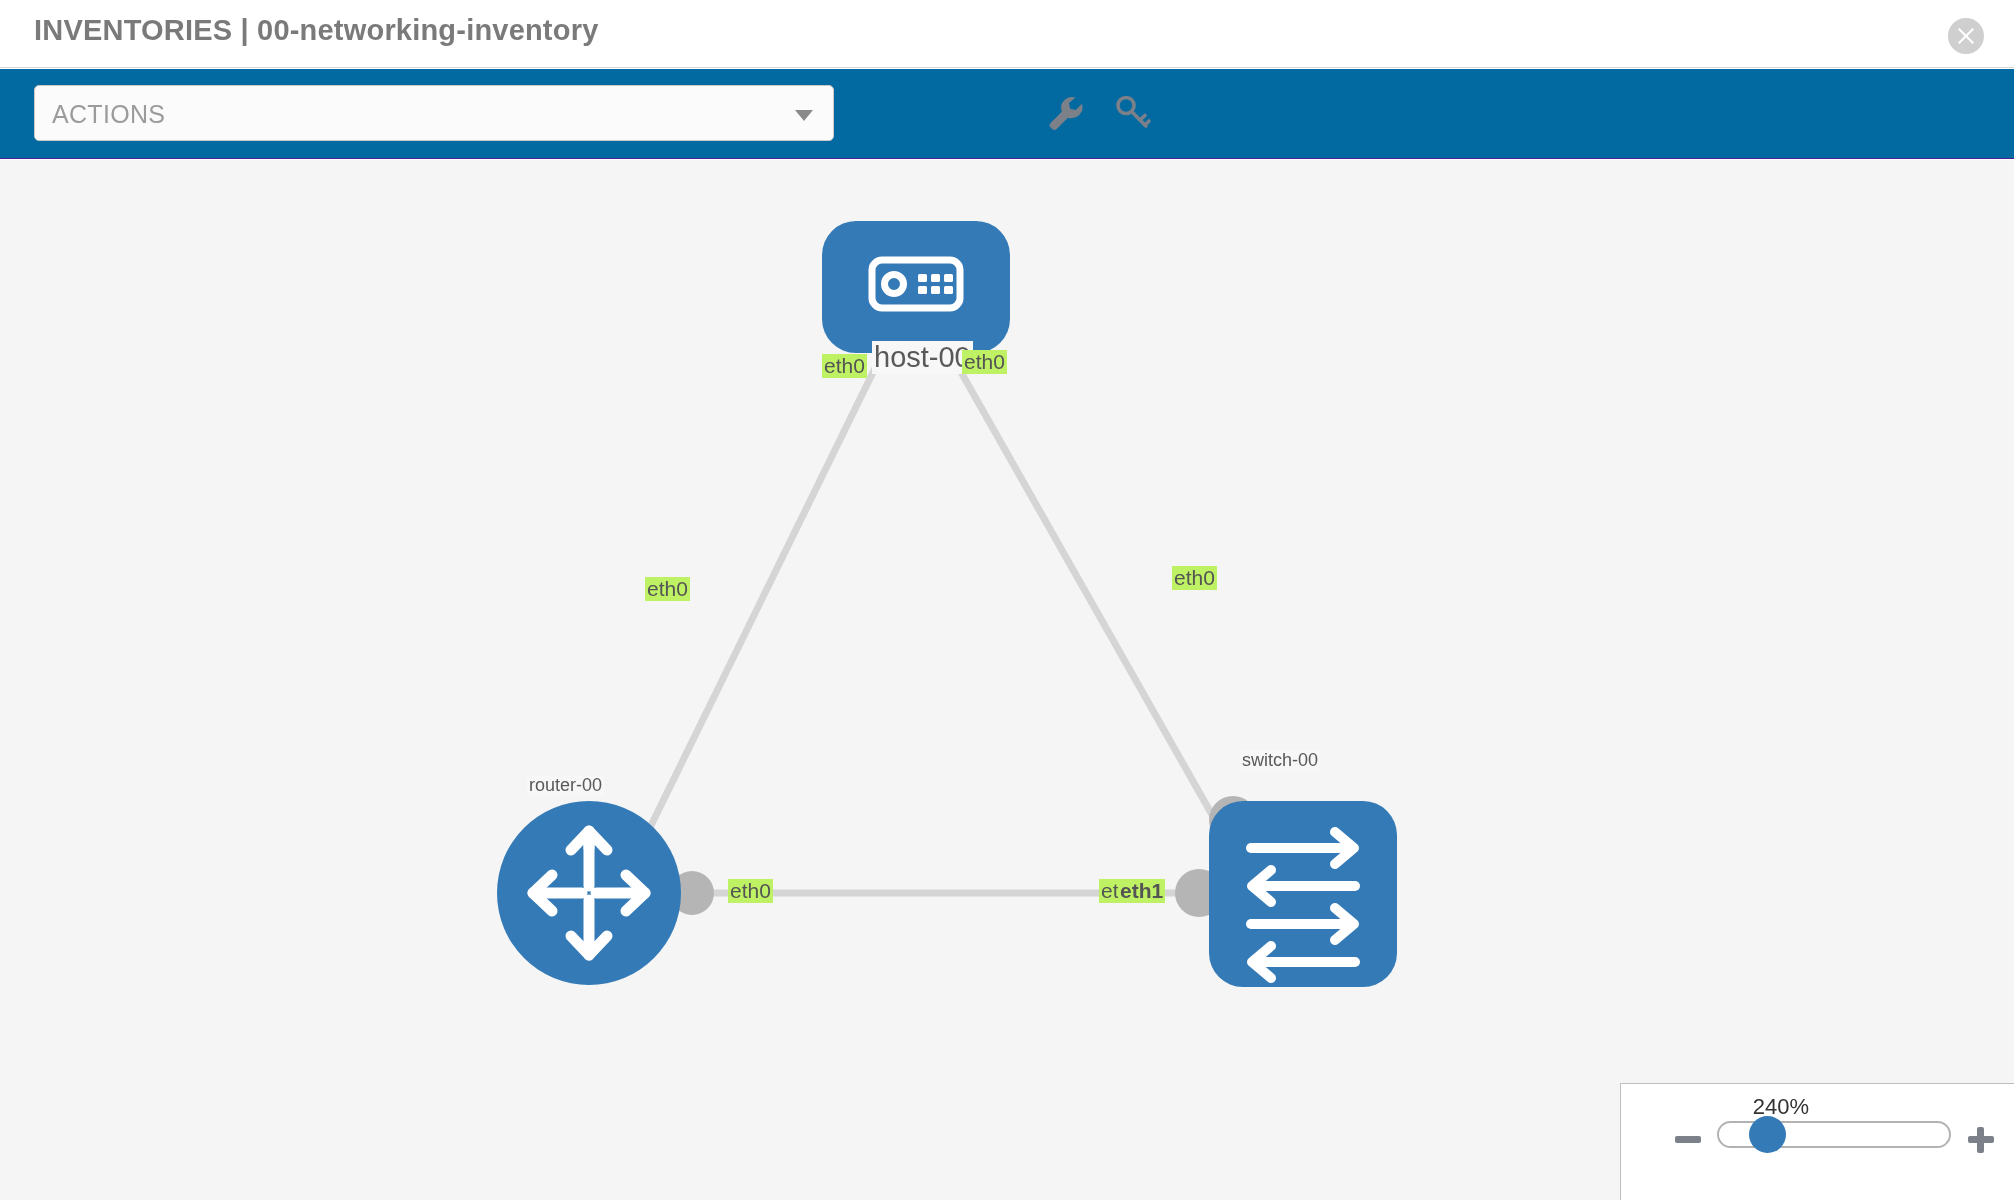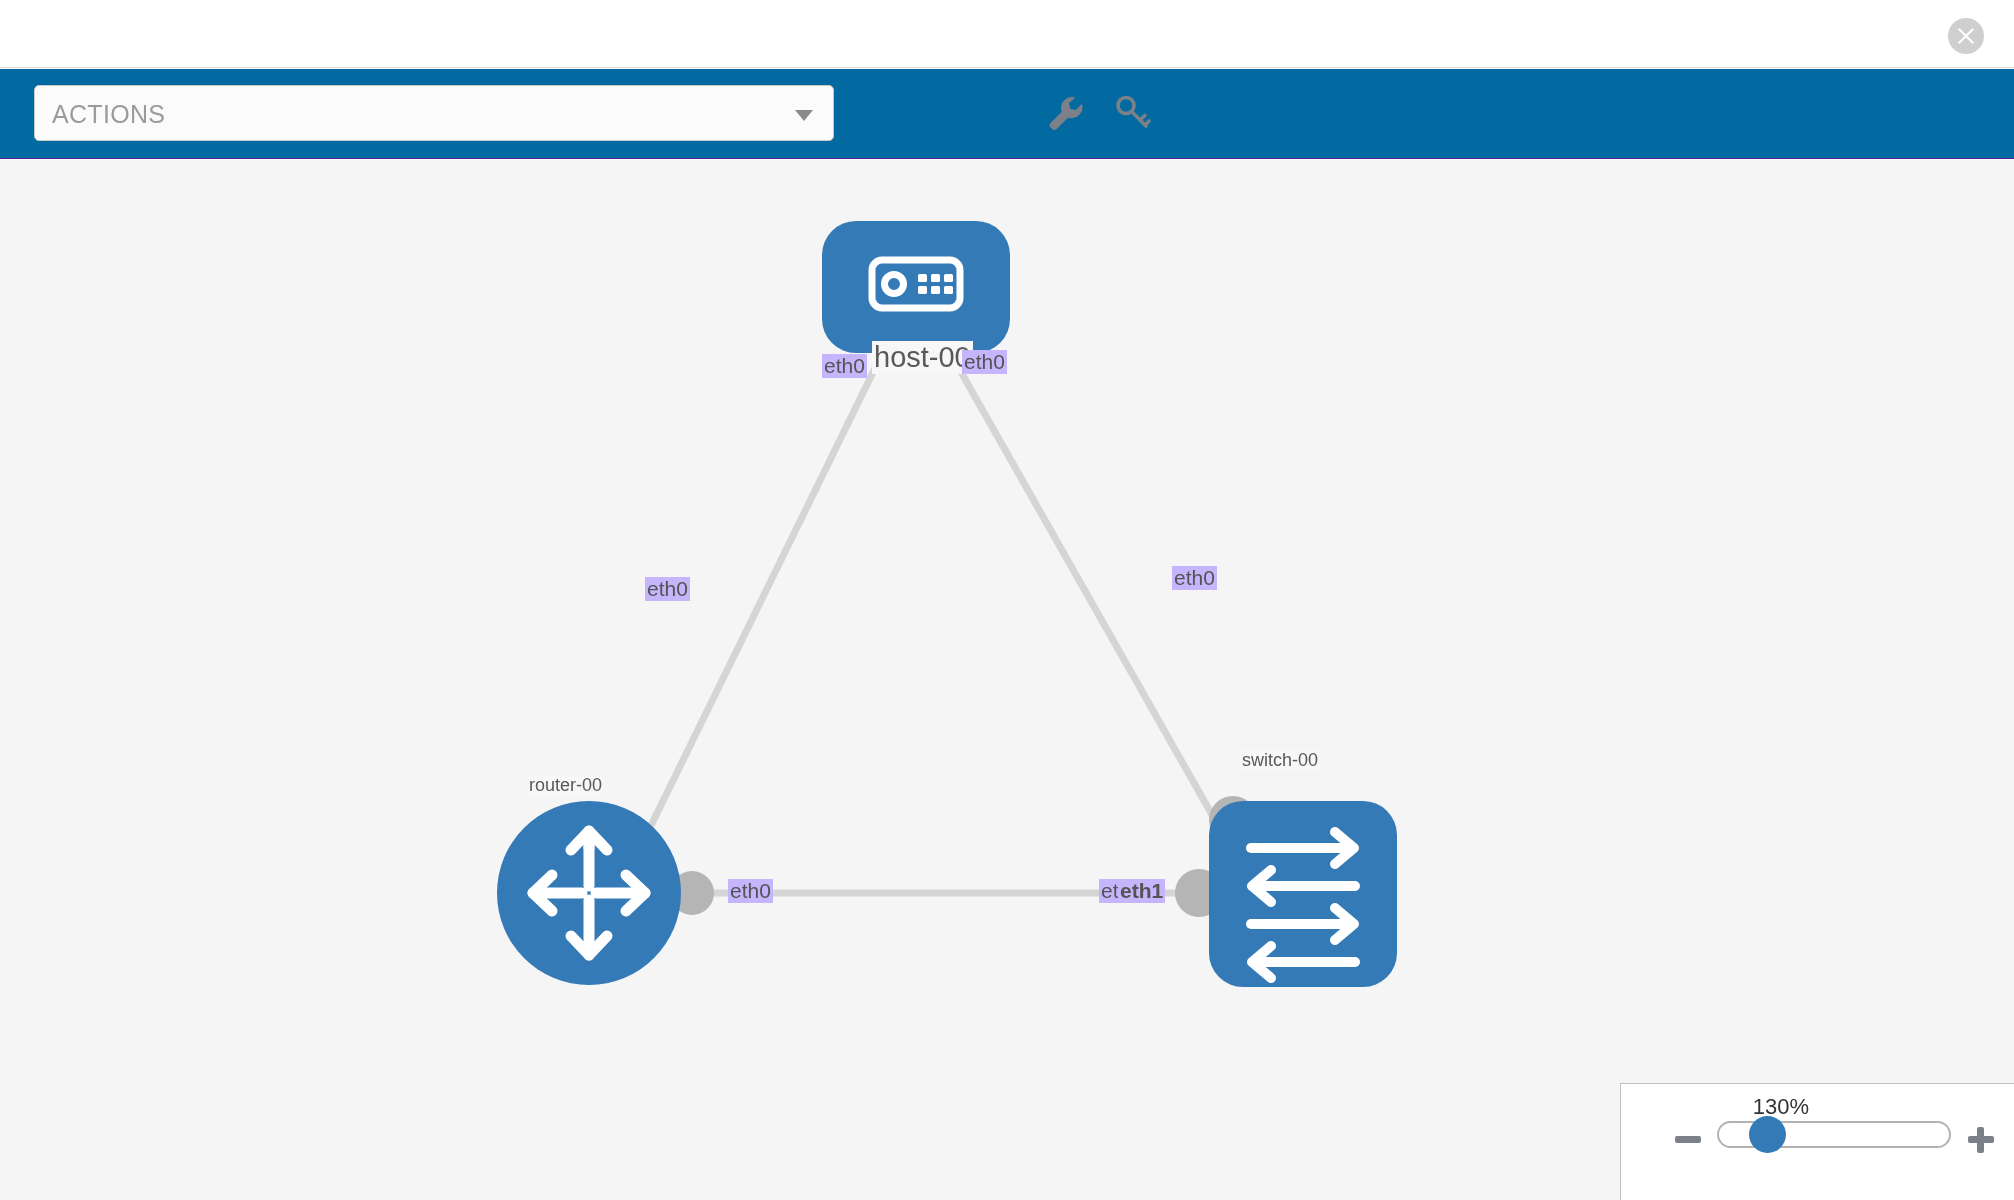--- a/index.html
+++ b/index.html
@@ -121,21 +121,21 @@
     font-size: 18px;
     color: #595959;
     background: #f7f7f7;
     white-space: nowrap;
     padding: 0 2px;
   }
   .iface-label {
     position: absolute;
     font-size: 21px;
     color: #545454;
-    background: #c4b5fd;
+    background: #bef264;
     white-space: nowrap;
     padding: 0 2px;
   }
 
   
   .zoom-panel {
     position: absolute;
     left: 1620px; top: 1083px;
     width: 394px; height: 117px;
     background: #ffffff;
@@ -184,20 +184,21 @@
   }
   .zoom-plus-h { left: 347px; top: 52px; width: 26px; height: 7px; }
   .zoom-plus-v { left: 356px; top: 43px; width: 7px;  height: 26px; }
 </style>
 </head>
 <body>
 
 <div id="app">
 
   <div class="titlebar">
+    <div class="title-text">INVENTORIES | 00-networking-inventory</div>
     <div class="close-btn">
       <svg width="36" height="36" viewBox="0 0 36 36" aria-hidden="true">
         <path d="M11.5 10 L18 16.5 L24.5 10 L26 11.5 L19.5 18 L26 24.5 L24.5 26 L18 19.5 L11.5 26 L10 24.5 L16.5 18 L10 11.5 Z" fill="#ffffff"></path>
       </svg>
     </div>
   </div>
 
   <div class="toolbar">
 
     <div class="actions-select">
@@ -313,21 +314,21 @@
     <div class="iface-label" style="left:1172px; top:406px;">eth0</div>
 
     <div class="iface-label" style="left:728px; top:719px;">eth0</div>
 
     <div class="iface-label" style="left:1099px; top:719px;">eth0</div>
 
     <div class="iface-label" style="left:1118px; top:719px;font-weight:bold;">eth1</div>
   </div>
 
   <div class="zoom-panel">
-    <div class="zoom-percent">130%</div>
+    <div class="zoom-percent">240%</div>
     <div class="zoom-minus"></div>
     <div class="zoom-track"></div>
     <div class="zoom-thumb"></div>
     <div class="zoom-plus-h"></div>
     <div class="zoom-plus-v"></div>
   </div>
 
 </div>
 
 </body></html>

